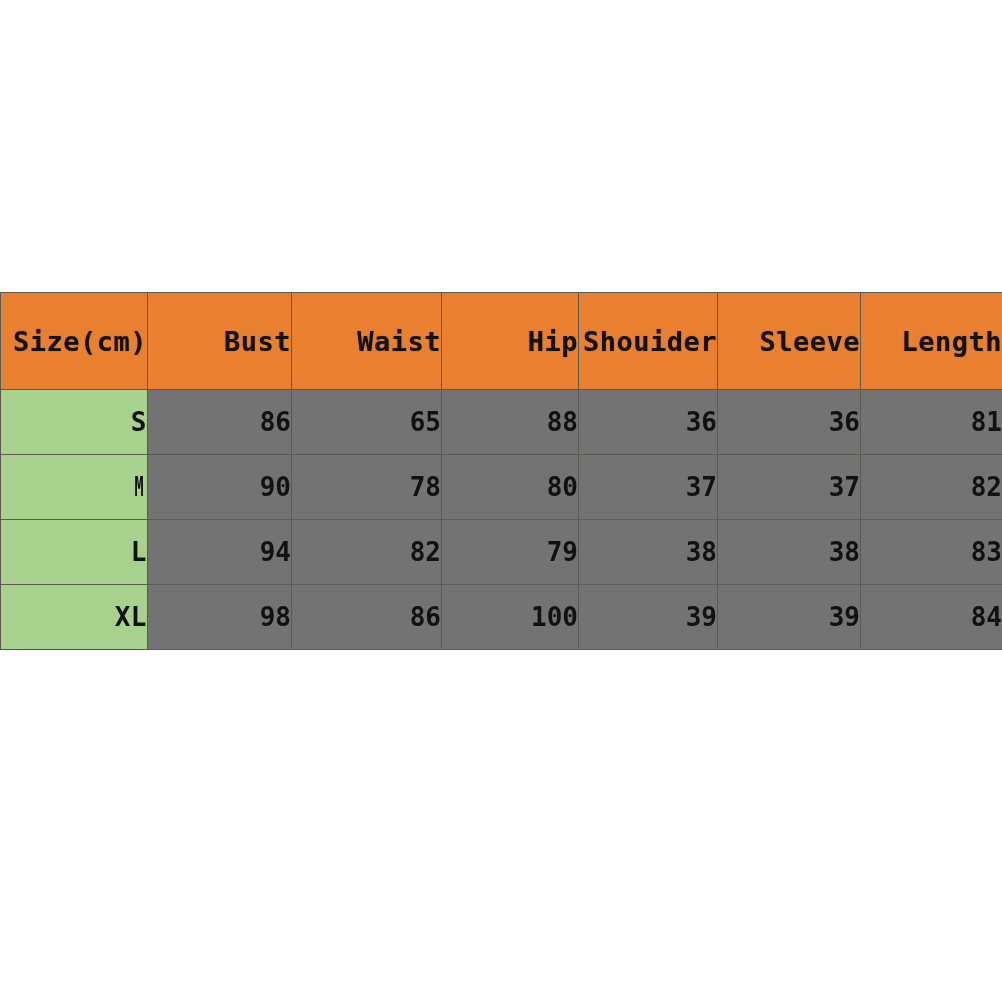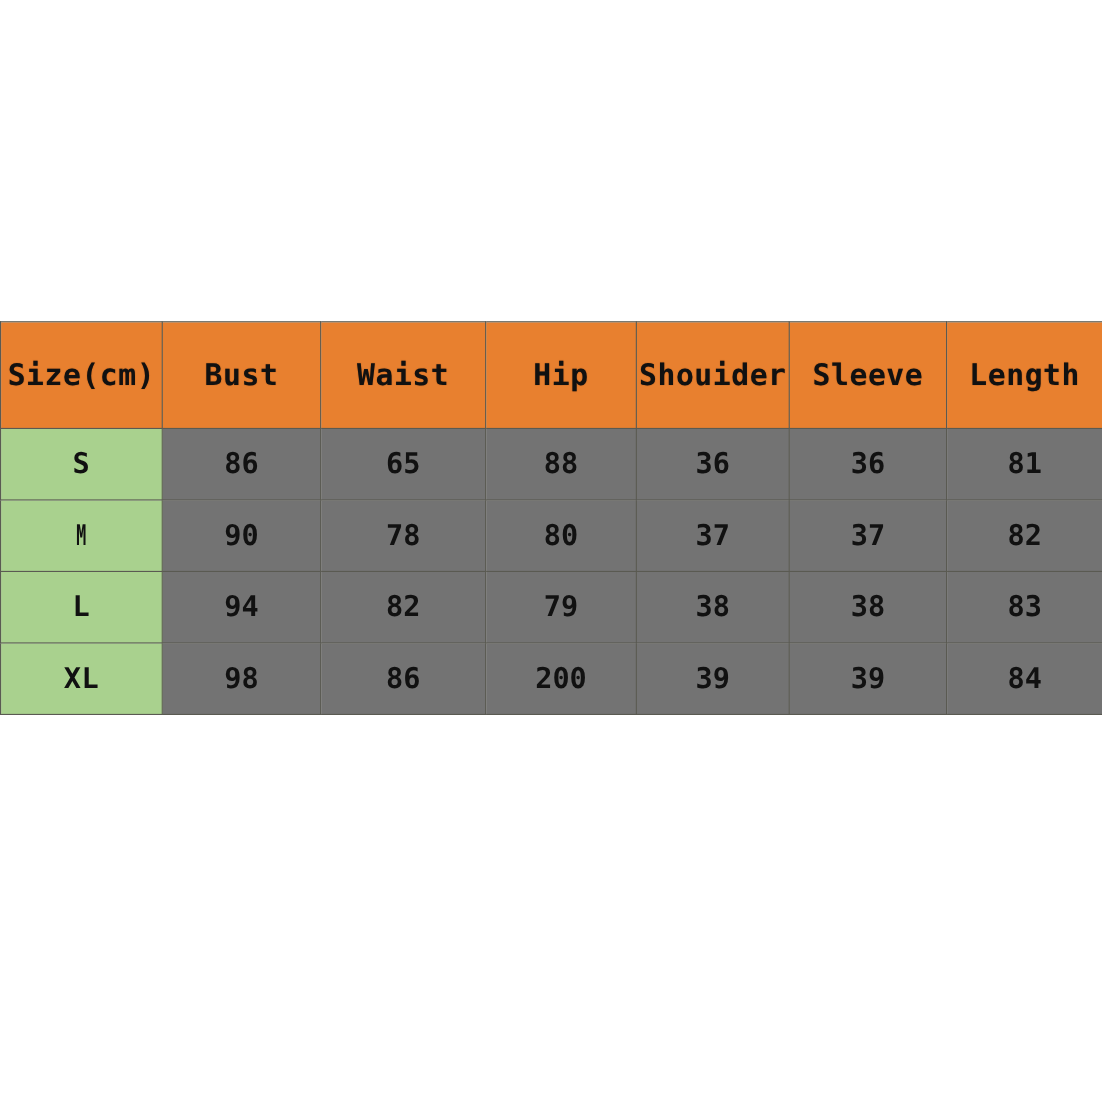--- a/index.html
+++ b/index.html
@@ -33,21 +33,21 @@
   table.size-chart {
     width: 1002px;
     border-collapse: collapse;
     table-layout: fixed;
     border: 0;
   }
 
   table.size-chart td,
   table.size-chart th {
     border: 1px solid #5a5a52;
-    text-align: center;
+    text-align: right;
     vertical-align: middle;
     padding: 0;
     font-weight: bold;
     color: #111111;
     font-family: "DejaVu Sans Mono", "Liberation Mono", monospace;
   }
 
   
   col.c-size    { width: 147px; }
   col.c-bust    { width: 144px; }
@@ -148,21 +148,21 @@
           <td>79</td>
           <td>38</td>
           <td>38</td>
           <td>83</td>
         </tr>
 
         <tr>
           <td class="size-cell">XL</td>
           <td>98</td>
           <td>86</td>
-          <td>200</td>
+          <td>100</td>
           <td>39</td>
           <td>39</td>
           <td>84</td>
         </tr>
 
 
       </tbody>
     </table>
 
   </div>

